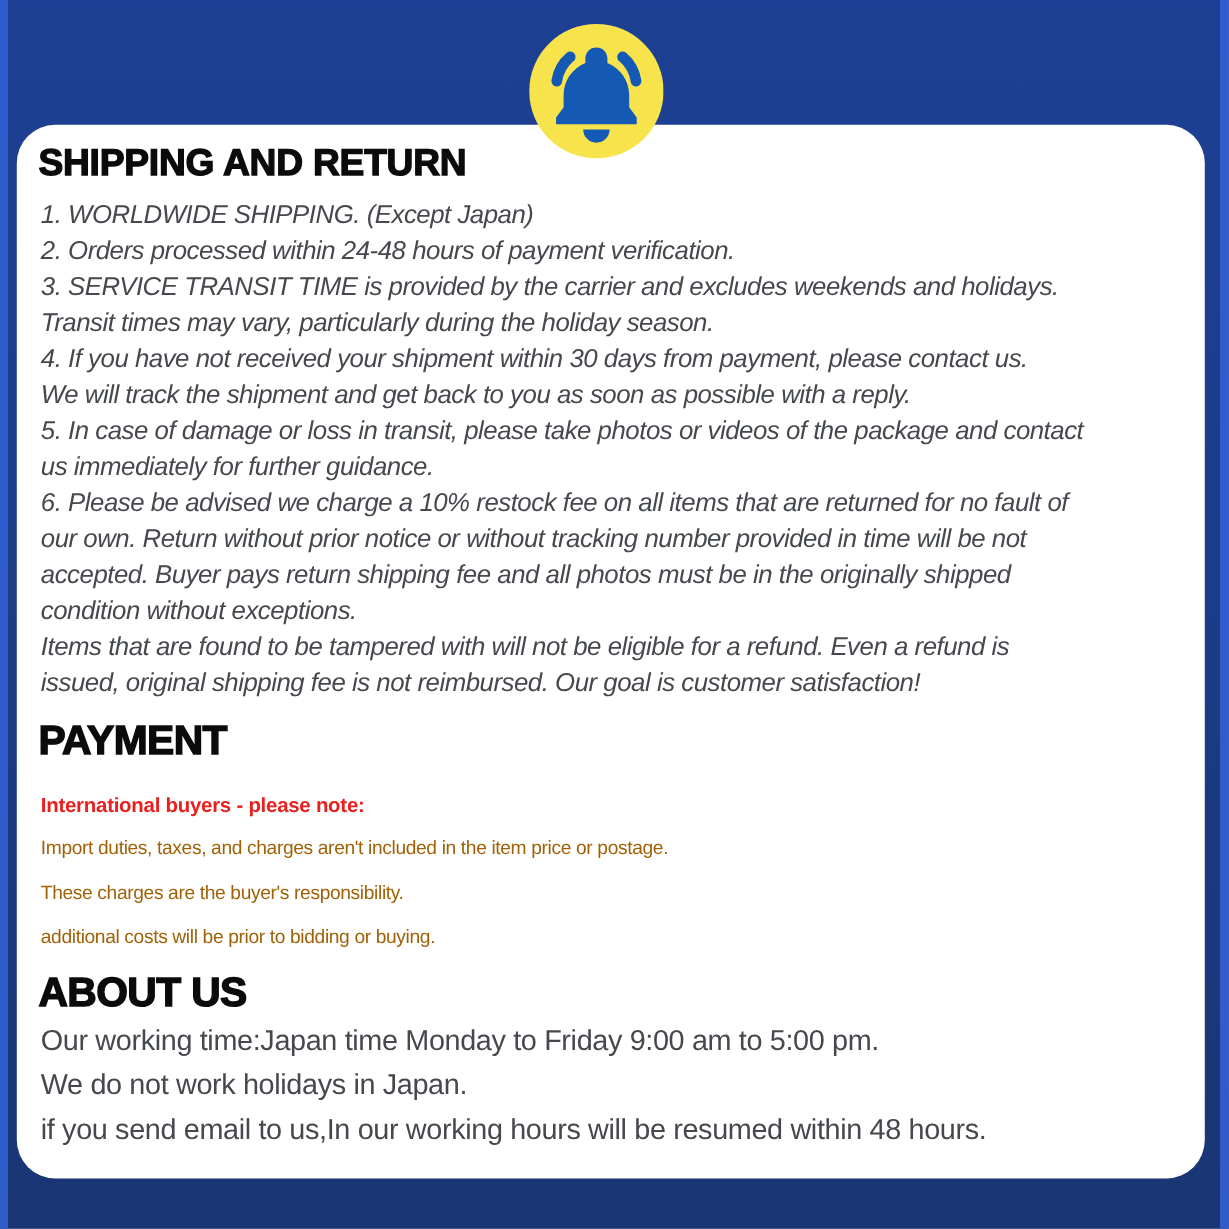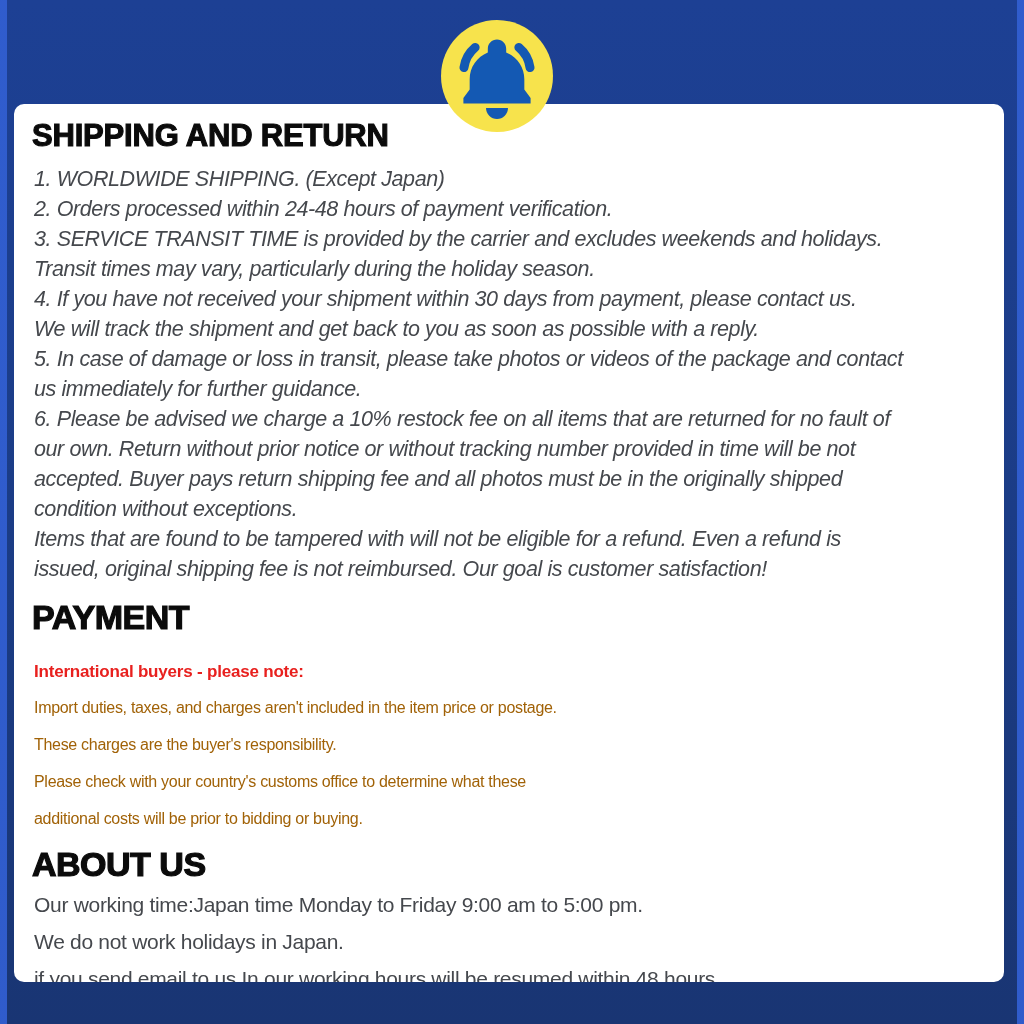--- a/index.html
+++ b/index.html
@@ -10,21 +10,21 @@
   }
   .edge-glow {
     position:absolute; inset:0; z-index:0; pointer-events:none;
     background: linear-gradient(90deg,
       rgba(49,94,208,.95) 0 7px,
       rgba(49,94,208,0) 7px calc(100% - 7px),
       rgba(49,94,208,.95) calc(100% - 7px) 100%);
   }
   .card {
     position:absolute; left:14px; top:104px; width:990px; height:878px;
-    background:#ffffff; border-radius:10px; z-index:1; overflow:hidden;
+    background:#ffffff; border-radius:32px; z-index:1; overflow:hidden;
   }
   .content { padding:8px 16px 0 18px; }
   .h-big {
     font-size:31px; font-weight:700; color:#0b0b0b;
     -webkit-text-stroke:1.1px #0b0b0b; letter-spacing:-0.2px;
     margin:6px 0 10px 0; line-height:1.15; white-space:nowrap;
   }
   .h-mid {
     font-size:34px; font-weight:700; color:#0b0b0b;
     -webkit-text-stroke:1.2px #0b0b0b; letter-spacing:-0.5px;
@@ -38,21 +38,21 @@
   }
   .note-line {
     font-size:17px; font-weight:700; color:#e8201e;
     line-height:34px; letter-spacing:-0.2px; white-space:nowrap; padding-left:2px;
   }
   .pay-line {
     font-size:16px; line-height:37px; color:#a16207;
     letter-spacing:-0.3px; white-space:nowrap; padding-left:2px;
   }
   .about-line {
-    font-size:21px; line-height:37px; color:#45484d;
+    font-size:24px; line-height:37px; color:#45484d;
     letter-spacing:-0.3px; white-space:nowrap; padding-left:2px;
   }
   .bell-badge {
     position:absolute; left:441px; top:20px; width:112px; height:112px; z-index:3;
   }
   .bell-badge svg { display:block; width:100%; height:100%; }
 </style>
 </head>
 <body>
 
@@ -84,21 +84,20 @@
     <div class="ship-line">our own. Return without prior notice or without tracking number provided in time will be not</div>
     <div class="ship-line">accepted. Buyer pays return shipping fee and all photos must be in the originally shipped</div>
     <div class="ship-line">condition without exceptions.</div>
     <div class="ship-line">Items that are found to be tampered with will not be eligible for a refund. Even a refund is</div>
     <div class="ship-line">issued, original shipping fee is not reimbursed. Our goal is customer satisfaction!</div>
 
     <div class="h-mid h-payment">PAYMENT</div>
     <div class="note-line">International buyers - please note:</div>
     <div class="pay-line">Import duties, taxes, and charges aren't included in the item price or postage.</div>
     <div class="pay-line">These charges are the buyer's responsibility.</div>
-    <div class="pay-line">Please check with your country's customs office to determine what these</div>
     <div class="pay-line">additional costs will be prior to bidding or buying.</div>
 
     <div class="h-mid h-about">ABOUT US</div>
     <div class="about-line">Our working time:Japan time Monday to Friday 9:00 am to 5:00 pm.</div>
     <div class="about-line">We do not work holidays in Japan.</div>
     <div class="about-line">if you send email to us,In our working hours will be resumed within 48 hours.</div>
 
   </div>
 </div>
 

